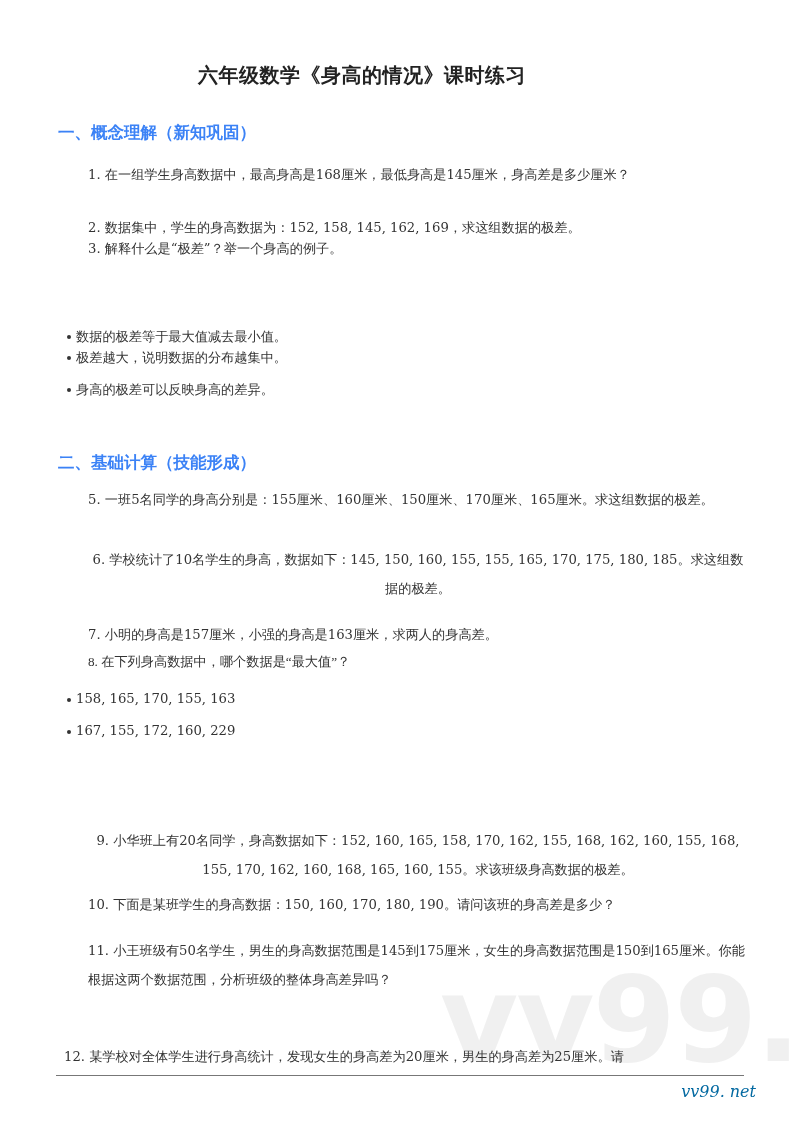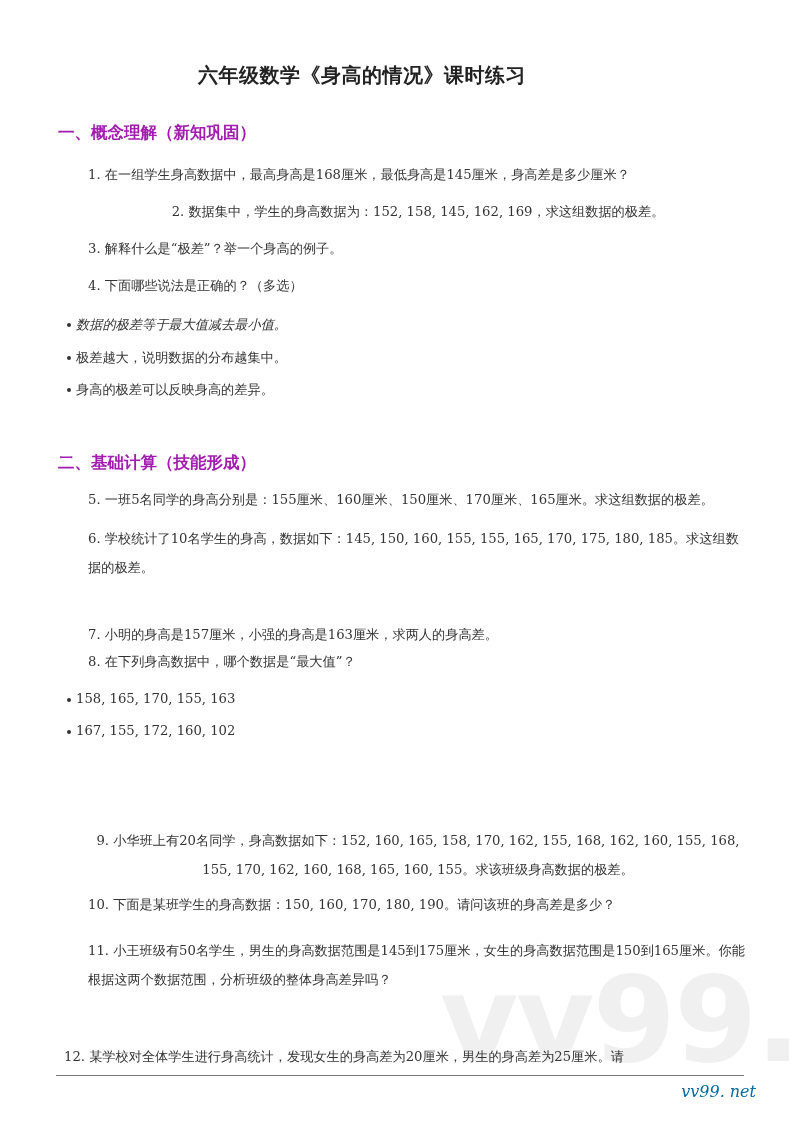--- a/index.html
+++ b/index.html
@@ -2,21 +2,21 @@
 <html><head>
   <meta charset="utf-8">
   <style>
     html, body { margin: 0; padding: 0; background: #ffffff; }
     body { width: 800px; height: 1130px; position: relative; overflow: hidden;
       font-family: "DejaVu Serif", "Liberation Serif", serif; color: #2a2a2a; }
     .page { position: absolute; left: 0; top: 0; width: 800px; height: 1130px; }
     .title { position: absolute; left: 0; width: 724px; top: 62px; text-align: center;
       font-family: "DejaVu Sans", "Liberation Sans", sans-serif; font-size: 20px; font-weight: bold; color: #222; letter-spacing: 0.5px; }
     .section { position: absolute; left: 58px; font-family: "DejaVu Sans", "Liberation Sans", sans-serif;
-      font-size: 16.5px; font-weight: bold; color: #a21caf; }
+      font-size: 16.5px; font-weight: bold; color: #3b82f6; }
     .q { position: absolute; left: 58px; width: 690px; font-size: 13.2px; line-height: 29px; color: #333; }
     .q .first { padding-left: 30px; }
     .bullet { position: absolute; left: 76px; font-size: 13.2px; color: #333; }
     .bullet::before { content: ""; position: absolute; left: -9px; top: 7px; width: 4px; height: 4px; border-radius: 50%; background: #333; }
     .rule { position: absolute; left: 56px; top: 1075px; width: 688px; height: 1px; background: #777; }
     .footer { position: absolute; right: 44px; top: 1082px; font-size: 16px; font-style: italic; color: #0369a1; }
     .watermark { position: absolute; left: 440px; top: 960px; font-family: "DejaVu Sans", "Liberation Sans", sans-serif;
       font-size: 120px; font-weight: bold; color: rgba(200,200,200,0.28); letter-spacing: -2px; pointer-events: none; line-height: 1; }
   </style>
 </head>
@@ -24,48 +24,45 @@
 
 <div class="page">
   <div class="watermark">vv99.net</div>
 
   <div class="title">六年级数学《身高的情况》课时练习</div>
 
   <div class="section" style="top:122px;">一、概念理解（新知巩固）</div>
   <div class="q" style="top:160px;">
       <div class="first">1. 在一组学生身高数据中，最高身高是168厘米，最低身高是145厘米，身高差是多少厘米？</div>
     </div>
-  <div class="q" style="top:197px;text-align:center;">
+  <div class="q" style="top:213px;">
       <div class="first">2. 数据集中，学生的身高数据为：152, 158, 145, 162, 169，求这组数据的极差。</div>
     </div>
   <div class="q" style="top:234px;">
       <div class="first">3. 解释什么是“极差”？举一个身高的例子。</div>
     </div>
-  <div class="q" style="top:271px;">
-      <div class="first">4. 下面哪些说法是正确的？（多选）</div>
-    </div>
-  <div class="bullet" style="top:316px;font-style:italic;">数据的极差等于最大值减去最小值。</div>
+  <div class="bullet" style="top:328px;">数据的极差等于最大值减去最小值。</div>
   <div class="bullet" style="top:349px;">极差越大，说明数据的分布越集中。</div>
   <div class="bullet" style="top:381px;">身高的极差可以反映身高的差异。</div>
 
   <div class="section" style="top:452px;">二、基础计算（技能形成）</div>
   <div class="q" style="top:485px;">
       <div class="first">5. 一班5名同学的身高分别是：155厘米、160厘米、150厘米、170厘米、165厘米。求这组数据的极差。</div>
     </div>
-  <div class="q" style="top:524px;">
+  <div class="q" style="top:545px;text-align:center;">
       <div class="first">6. 学校统计了10名学生的身高，数据如下：145, 150, 160, 155, 155, 165, 170, 175, 180, 185。求这组数据的极差。</div>
     </div>
   <div class="q" style="top:620px;">
       <div class="first">7. 小明的身高是157厘米，小强的身高是163厘米，求两人的身高差。</div>
     </div>
-  <div class="q" style="top:647px;">
+  <div class="q" style="top:647px;font-family:Liberation Serif, serif;">
       <div class="first">8. 在下列身高数据中，哪个数据是“最大值”？</div>
     </div>
   <div class="bullet" style="top:691px;">158, 165, 170, 155, 163</div>
-  <div class="bullet" style="top:723px;">167, 155, 172, 160, 102</div>
+  <div class="bullet" style="top:723px;">167, 155, 172, 160, 229</div>
 
   <div class="q" style="top:826px;text-align:center;">
       <div class="first">9. 小华班上有20名同学，身高数据如下：152, 160, 165, 158, 170, 162, 155, 168, 162, 160, 155, 168, 155, 170, 162, 160, 168, 165, 160, 155。求该班级身高数据的极差。</div>
     </div>
   <div class="q" style="top:890px;">
       <div class="first">10. 下面是某班学生的身高数据：150, 160, 170, 180, 190。请问该班的身高差是多少？</div>
     </div>
 
   <div class="q" style="top:936px;">
       <div class="first">11. 小王班级有50名学生，男生的身高数据范围是145到175厘米，女生的身高数据范围是150到165厘米。你能根据这两个数据范围，分析班级的整体身高差异吗？</div>

